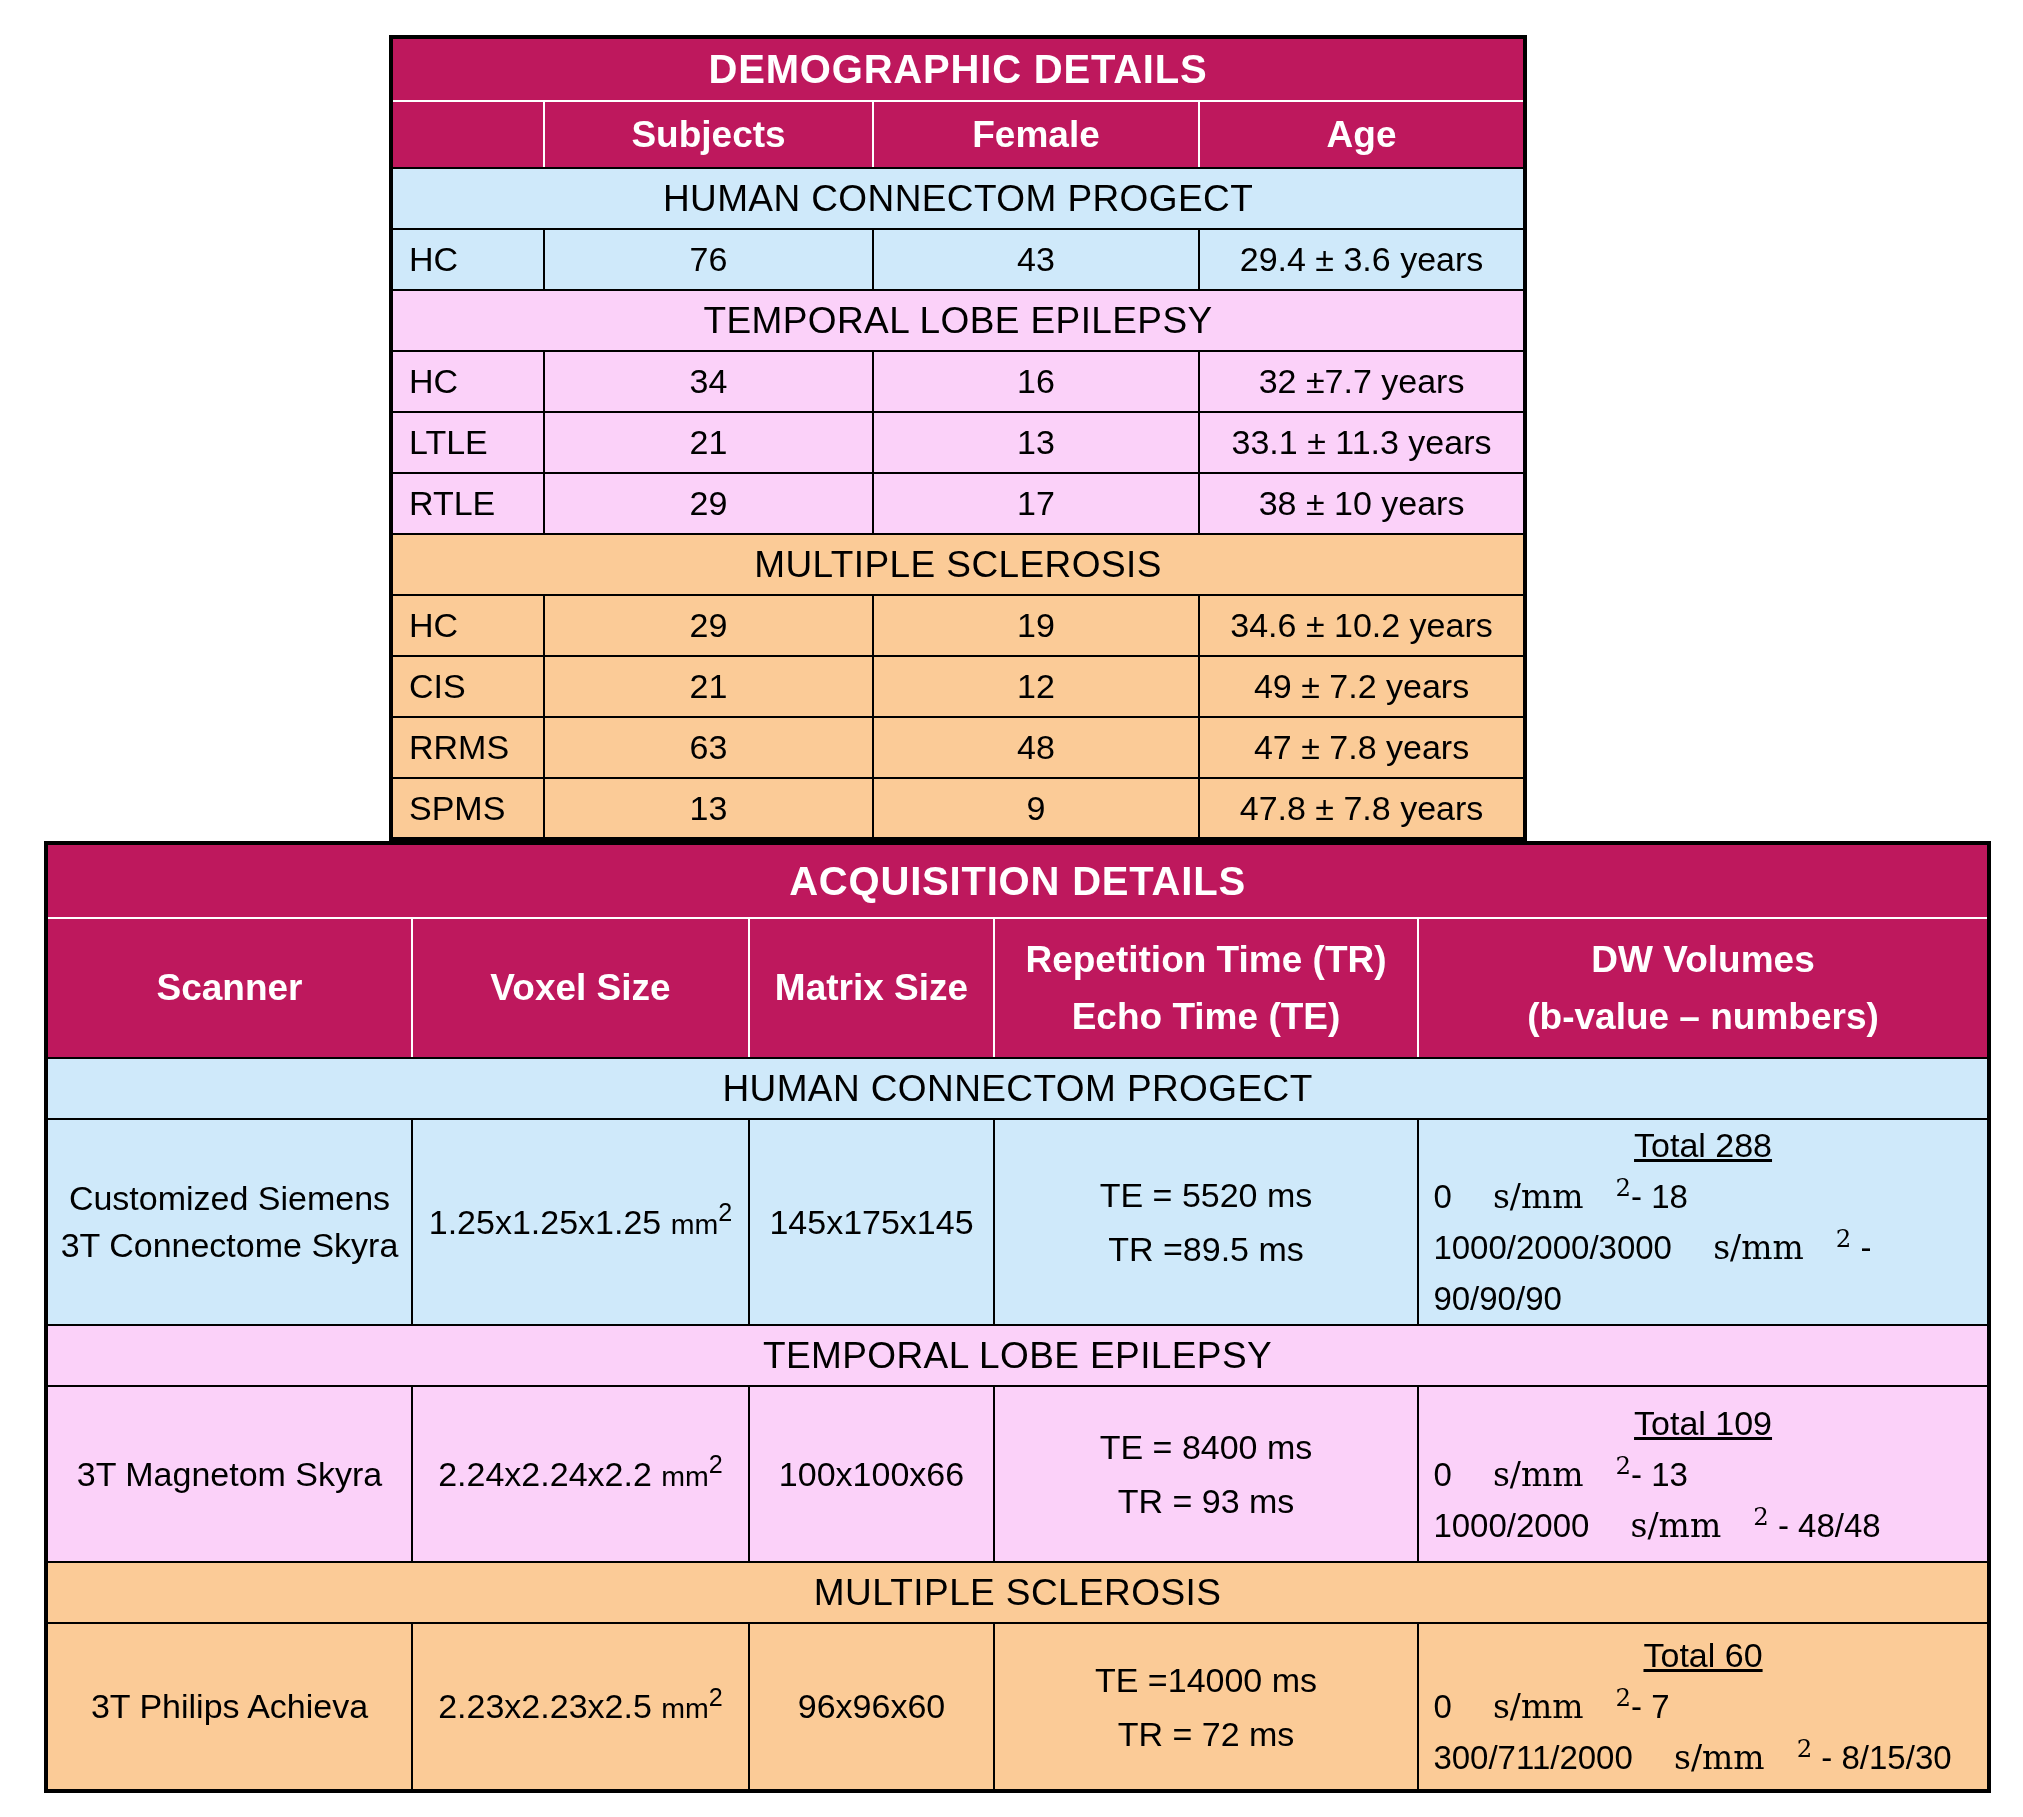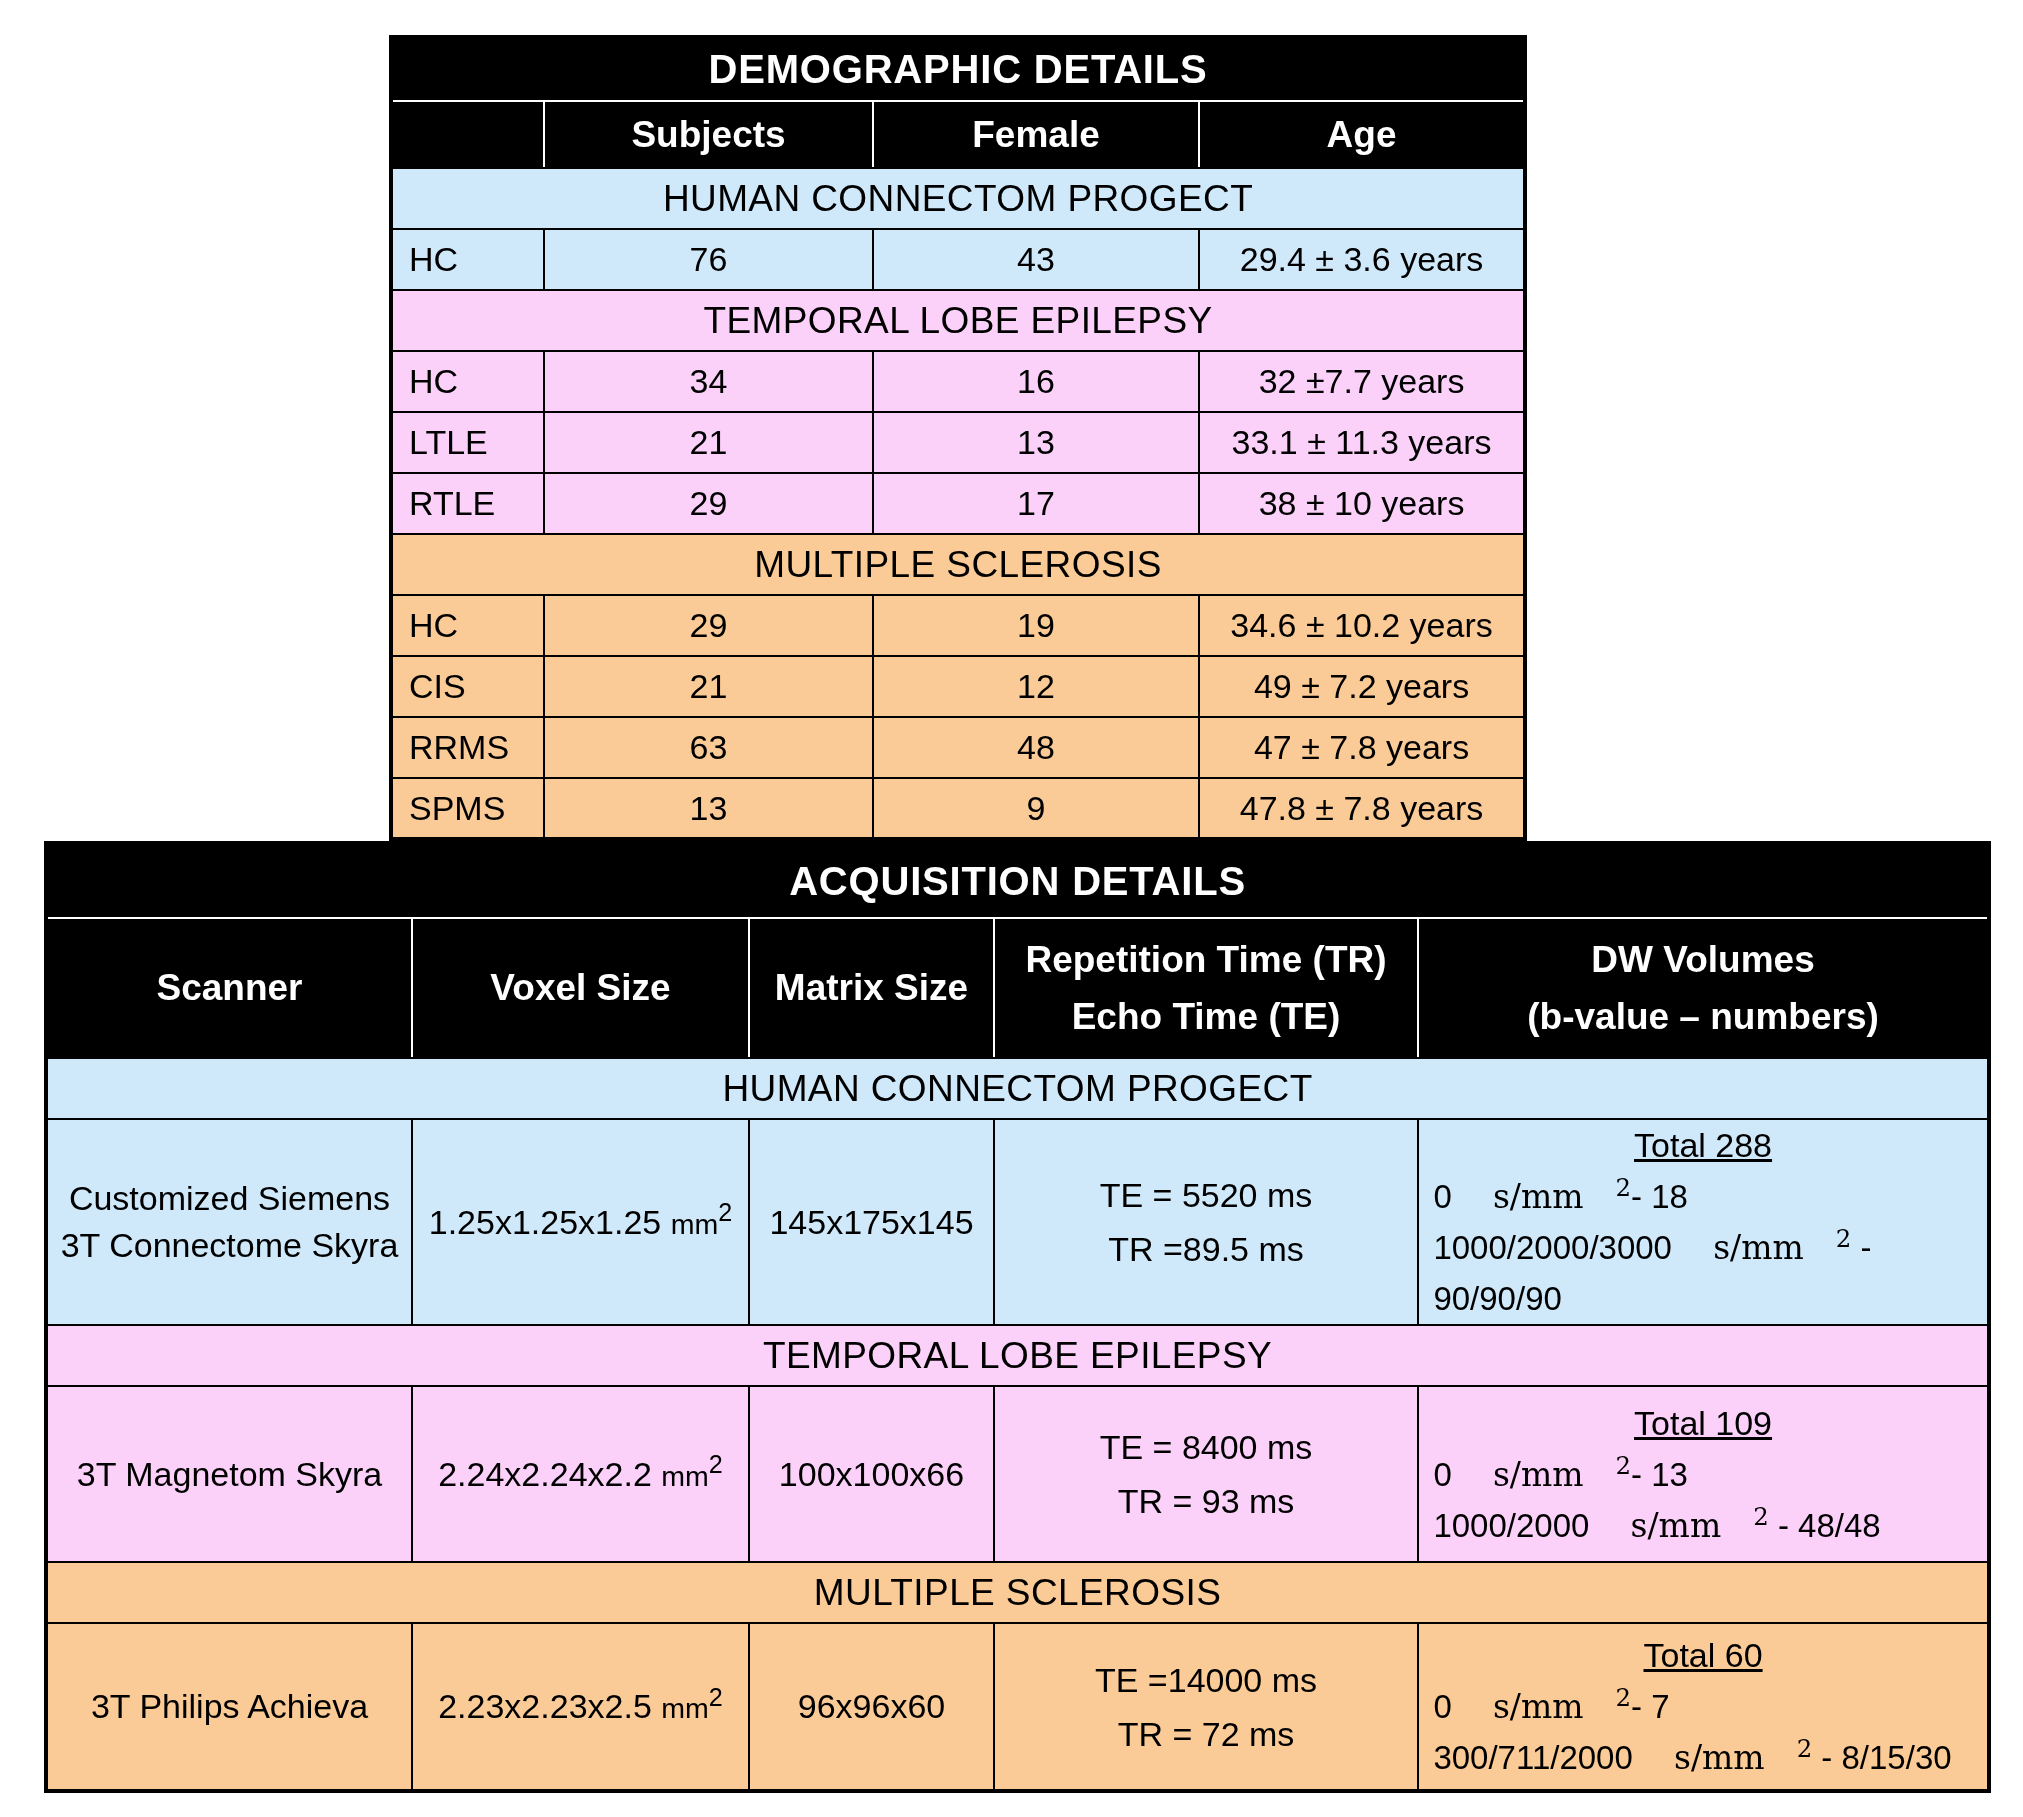--- a/index.html
+++ b/index.html
@@ -9,21 +9,21 @@
   }
   table{
     position:absolute;border-collapse:collapse;table-layout:fixed;
     border:4px solid #000;background:#fff;
   }
   td{
     border:2.4px solid #000;text-align:center;vertical-align:middle;
     padding:0;overflow:hidden;font-size:34px;
   }
   
-  tr.dark td{background:#000000;color:#fff;border-color:#000;}
+  tr.dark td{background:#be185d;color:#fff;border-color:#000;}
   tr.dark.title td{border-bottom:2.4px solid #fff;font-size:40px;font-weight:700;letter-spacing:0.8px;}
   tr.dark.cols td{border-left:2.4px solid #fff;border-right:2.4px solid #fff;border-top:2.4px solid #fff;
                   font-size:37px;font-weight:700;}
   
   tr.band td{font-size:37px;font-weight:400;letter-spacing:0.4px;}
   .bg-hcp td, td.bg-hcp{background:var(--hcp);}
   .bg-tle td, td.bg-tle{background:var(--tle);}
   .bg-ms  td, td.bg-ms {background:var(--ms);}
   
   #demo-table{left:389px;top:35px;width:1134px;}

